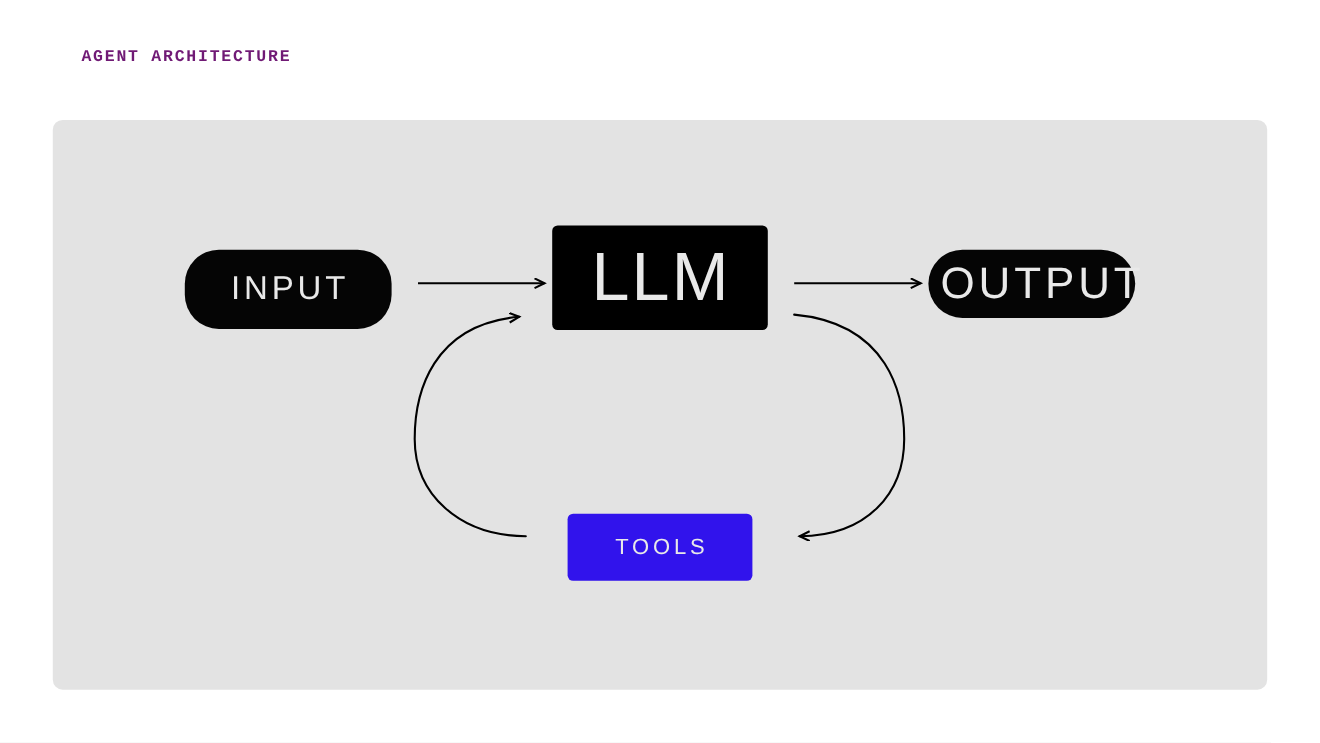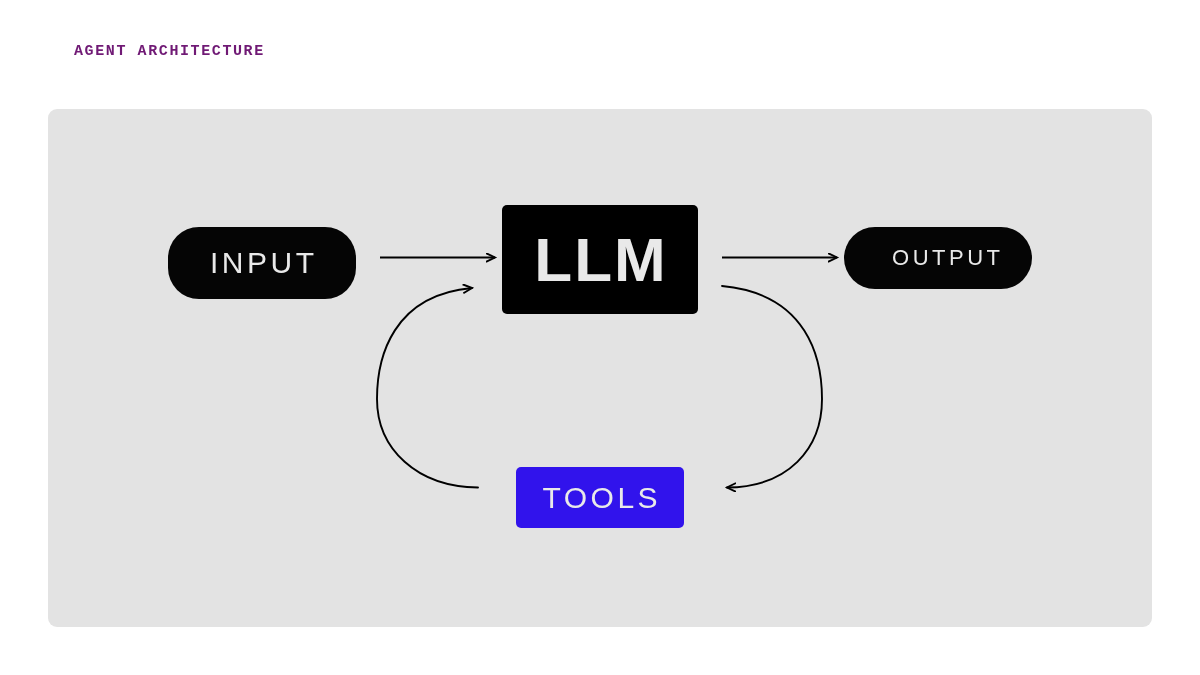--- a/index.html
+++ b/index.html
@@ -94,53 +94,52 @@
   
   .node-output {
     left: 796px;
     top: 118px;
     width: 188px;
     height: 62px;
     background: #050505;
     border-radius: 31px;
   }
   .node-output .node-label {
-    font-size: 22px;
+    font-size: 40px;
     letter-spacing: 3.5px;
     padding-left: 3.5px;
     margin-left: 16px;
   }
 
   
   .node-llm {
     left: 454px;
     top: 96px;
     width: 196px;
-    height: 109px;
+    height: 95px;
     background: #000000;
     border-radius: 5px;
-    font-weight: bold;
   }
   .node-llm .node-label {
     font-size: 62px;
     letter-spacing: 2px;
     padding-left: 2px;
   }
 
   
   .node-tools {
     left: 468px;
     top: 358px;
     width: 168px;
     height: 61px;
     background: #3113ec;
     border-radius: 5px;
   }
   .node-tools .node-label {
-    font-size: 30px;
+    font-size: 20px;
     letter-spacing: 3.5px;
     padding-left: 3.5px;
   }
 </style>
 </head>
 <body>
 
 <div class="page-title">AGENT ARCHITECTURE</div>
 
 <div class="panel">

